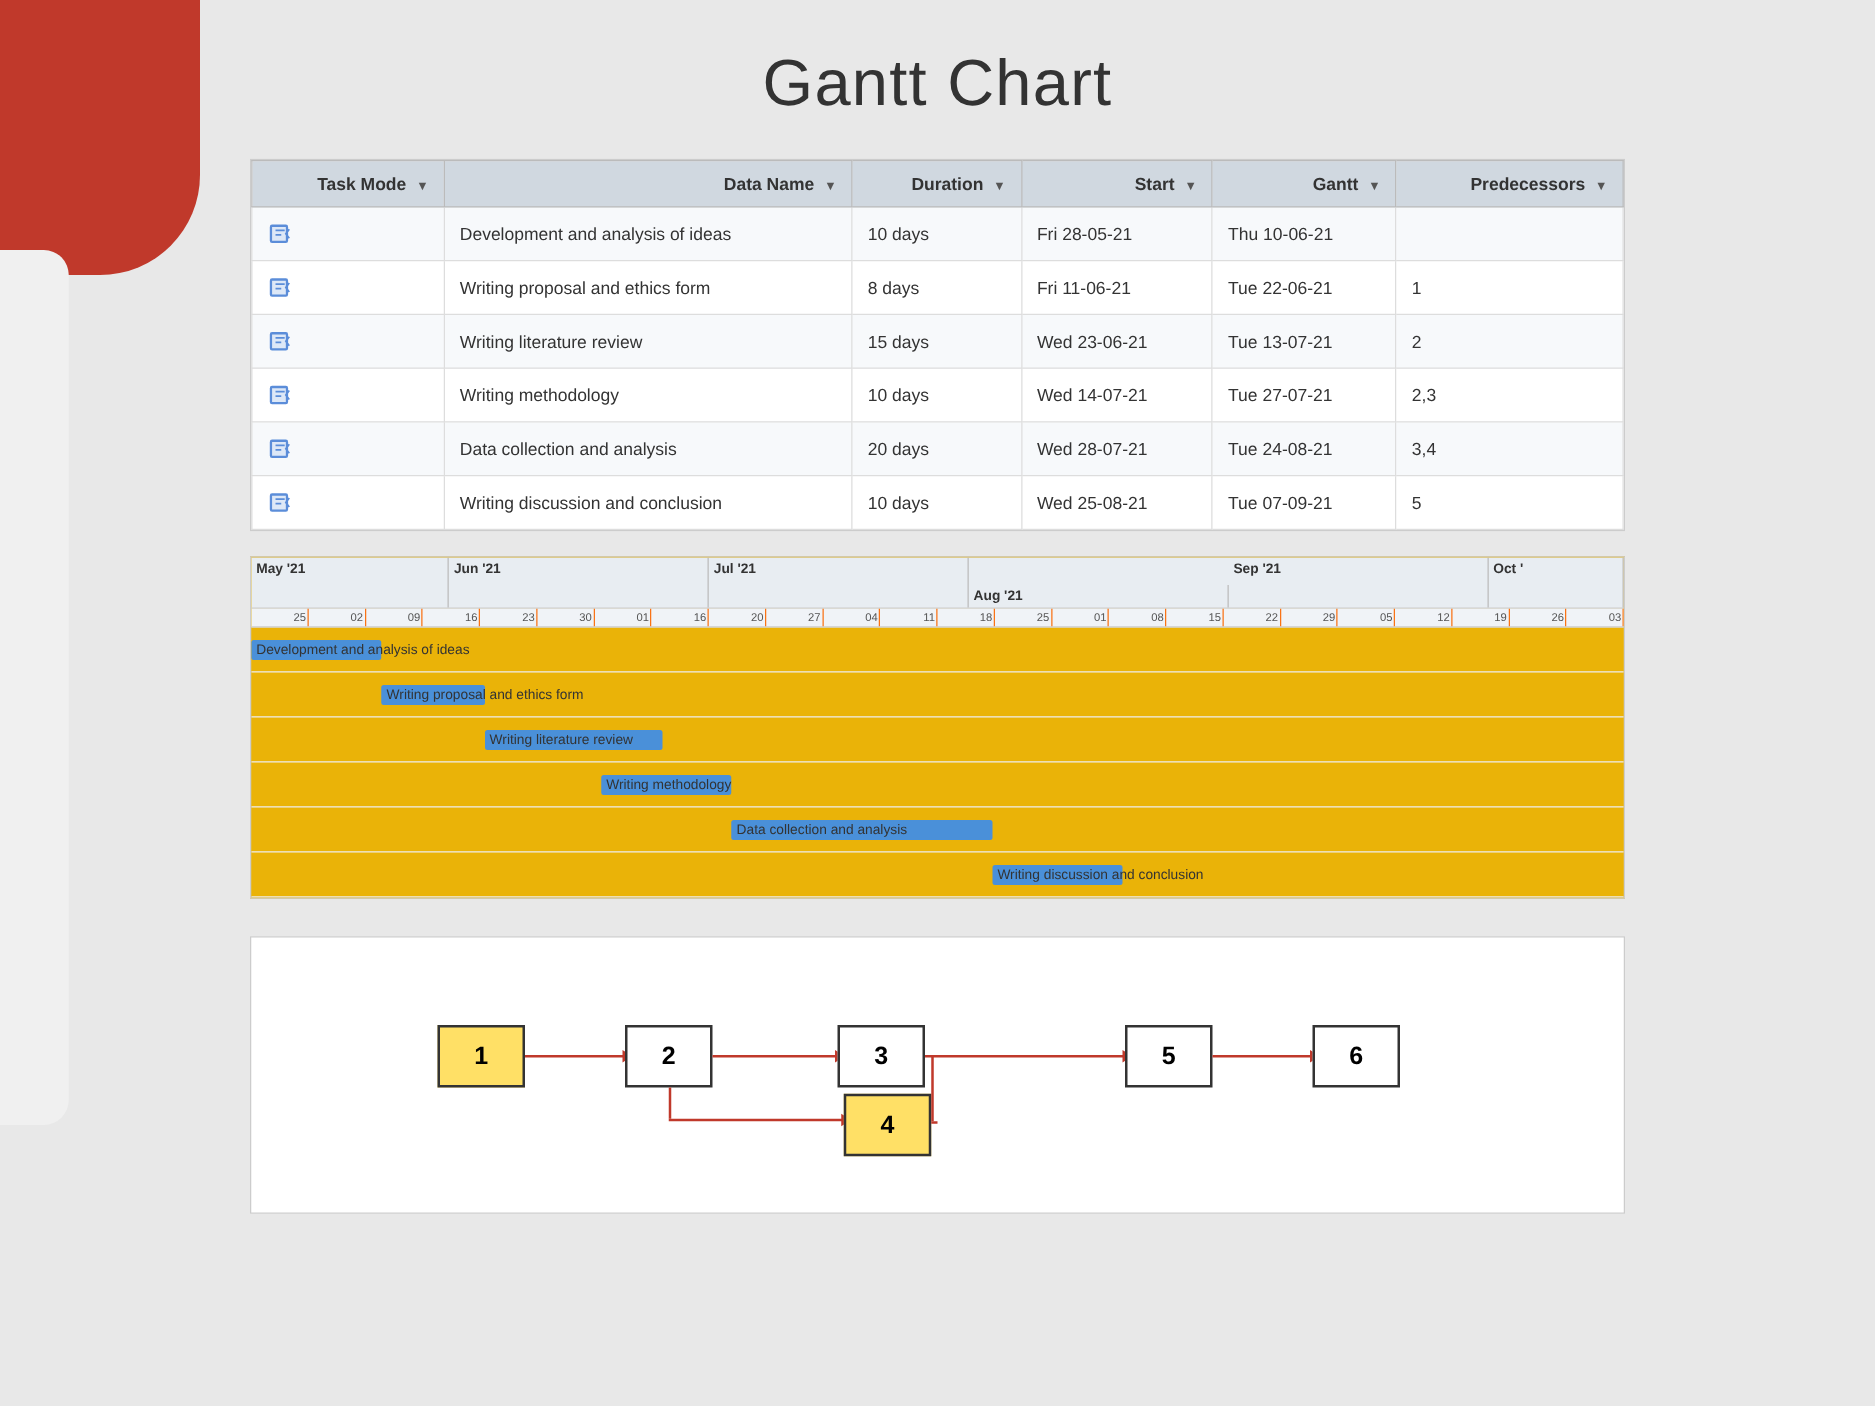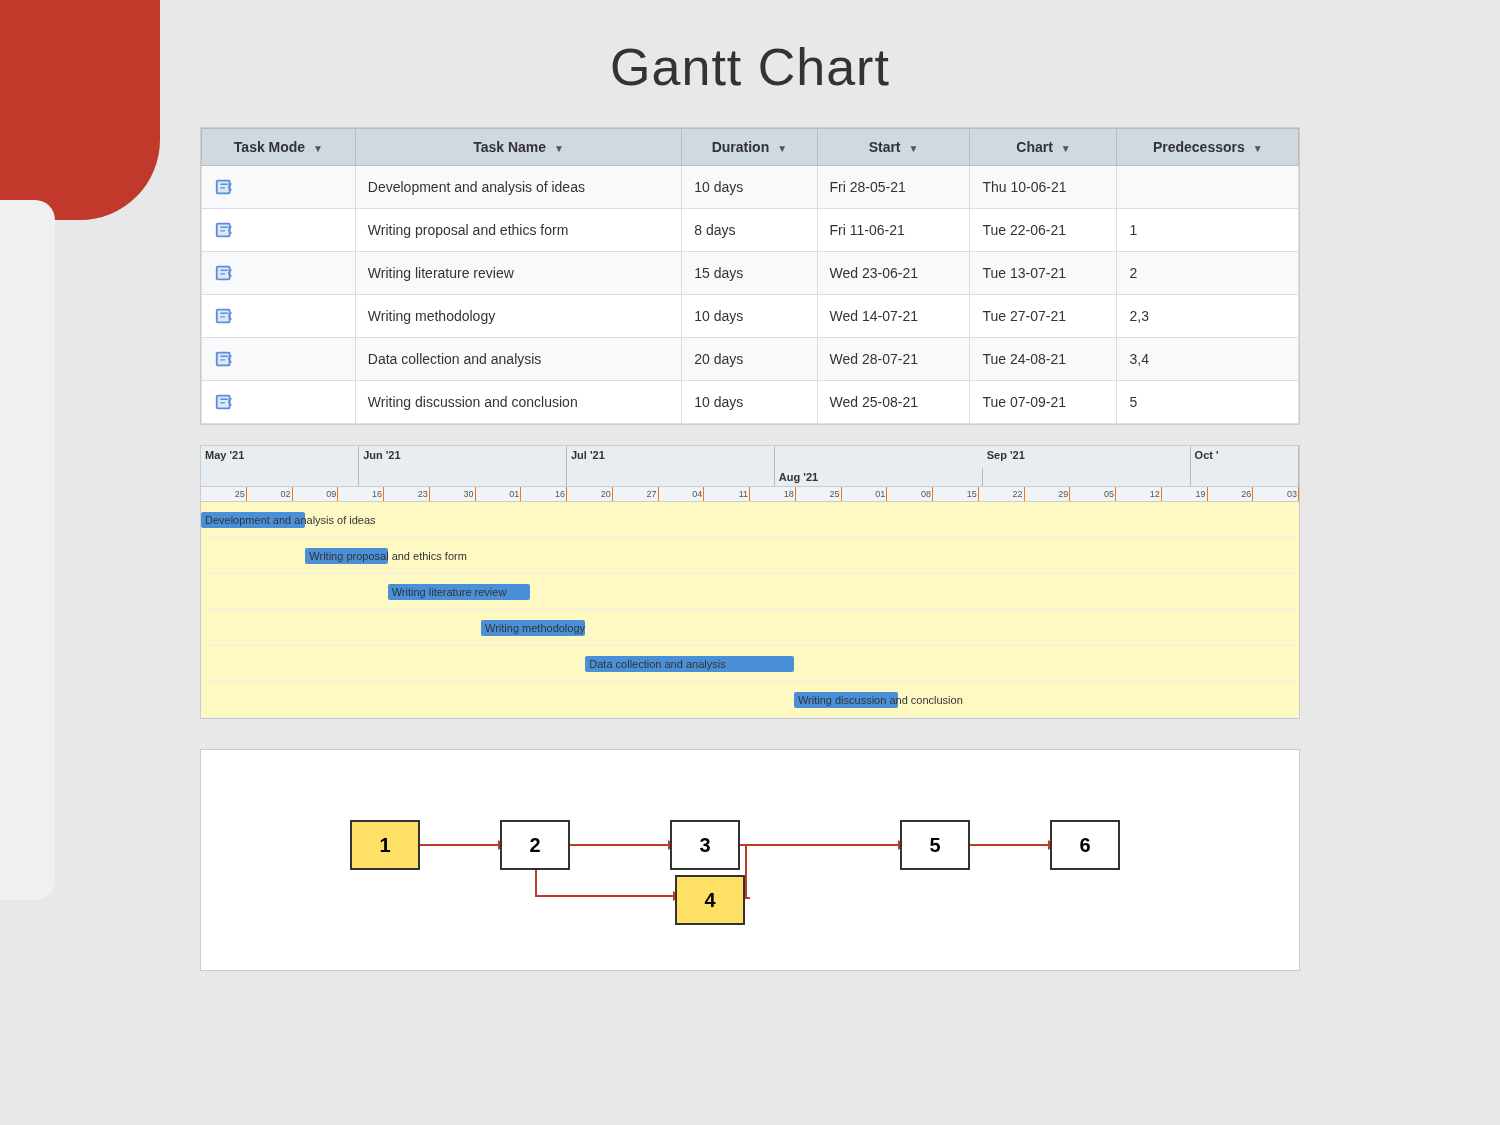--- a/index.html
+++ b/index.html
@@ -60,21 +60,21 @@
       border-collapse: collapse;
       font-size: 14px;
     }
 
     thead tr {
       background: #d0d8e0;
     }
 
     thead th {
       padding: 10px 12px;
-      text-align: center;
+      text-align: right;
       font-weight: 600;
       color: #333;
       border: 1px solid #bbb;
       white-space: nowrap;
     }
 
     thead th .sort-arrow {
       display: inline-block;
       margin-left: 4px;
       font-size: 10px;
@@ -107,21 +107,21 @@
     }
 
     .task-mode-icon svg {
       width: 22px;
       height: 22px;
     }
 
     
     .gantt-container {
       width: 1100px;
-      background: #fef9c3;
+      background: #eab308;
       border: 1px solid #ccc;
       margin-bottom: 30px;
       padding: 0;
       overflow: hidden;
       font-size: 11px;
     }
 
     .gantt-header {
       display: flex;
       background: #e8edf2;
@@ -207,33 +207,33 @@
 
   <div class="table-container">
     <table>
       <thead>
         <tr>
           <th>
             <span>Task Mode</span>
             <span class="sort-arrow">▼</span>
           </th>
           <th>
-            <span>Task Name</span>
+            <span>Data Name</span>
             <span class="sort-arrow">▼</span>
           </th>
           <th>
             <span>Duration</span>
             <span class="sort-arrow">▼</span>
           </th>
           <th>
             <span>Start</span>
             <span class="sort-arrow">▼</span>
           </th>
           <th>
-            <span>Chart</span>
+            <span>Gantt</span>
             <span class="sort-arrow">▼</span>
           </th>
           <th>
             <span>Predecessors</span>
             <span class="sort-arrow">▼</span>
           </th>
         </tr>
       </thead>
       <tbody id="table-body">
       <tr>

